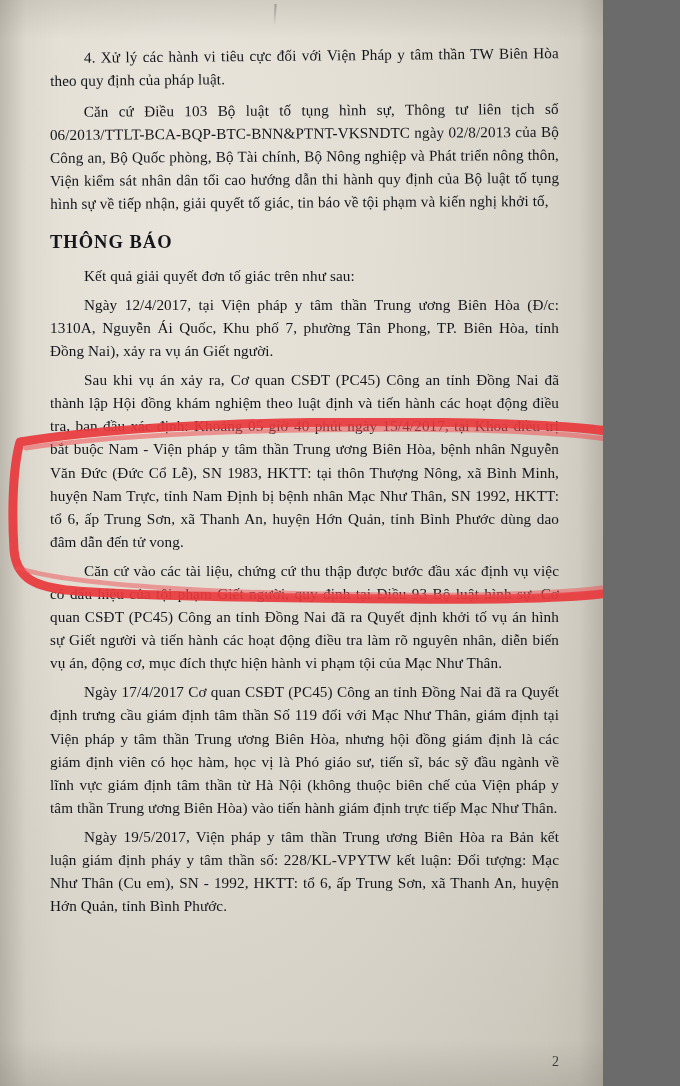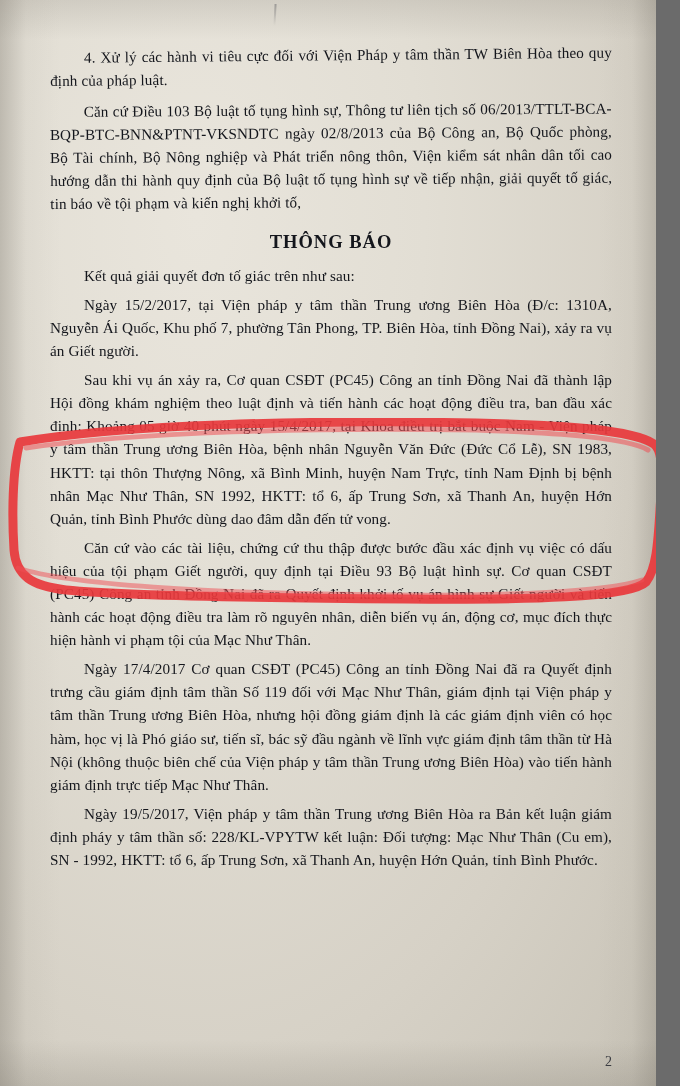--- a/index.html
+++ b/index.html
@@ -2,21 +2,21 @@
 <html><head>
 <meta charset="utf-8">
 <style>
   html, body {
     margin: 0;
     padding: 0;
     background: #6b6b6b;
   }
   #page {
     position: relative;
-    width: 656px;
+    width: 603px;
     height: 1086px;
     overflow: hidden;
     background: #d8d4cb;
     font-family: "Liberation Serif", serif;
   }
   
   #paper {
     position: absolute;
     inset: 0;
     background:
@@ -44,21 +44,20 @@
     letter-spacing: 0.1px;
   }
   p {
     margin: 0 0 2px 0;
     text-align: justify;
     text-justify: inter-word;
   }
   .indent { text-indent: 34px; }
   .indent-sm { text-indent: 22px; }
   .center {
-    text-align: center;
     font-weight: bold;
     font-size: 18.5px;
     letter-spacing: 1px;
     margin: 12px 0 8px 0;
   }
   .tilt-1 { display:block; transform: rotate(-0.55deg); transform-origin: left center; }
   .tilt-2 { display:block; transform: rotate(-0.35deg); transform-origin: left center; }
   .blk { margin-bottom: 6px; }
   .blk-lead { margin-bottom: 8px; }
 
@@ -103,21 +102,21 @@
 
     <p class="indent blk-lead tilt-1">4. Xử lý các hành vi tiêu cực đối với Viện Pháp y tâm thần TW Biên Hòa theo quy định của pháp luật.</p>
 
     <p class="indent blk tilt-2">Căn cứ Điều 103 Bộ luật tố tụng hình sự, Thông tư liên tịch số 06/2013/TTLT-BCA-BQP-BTC-BNN&amp;PTNT-VKSNDTC ngày 02/8/2013 của Bộ Công an, Bộ Quốc phòng, Bộ Tài chính, Bộ Nông nghiệp và Phát triển nông thôn, Viện kiểm sát nhân dân tối cao hướng dẫn thi hành quy định của Bộ luật tố tụng hình sự về tiếp nhận, giải quyết tố giác, tin báo về tội phạm và kiến nghị khởi tố,</p>
 
     <div class="center">THÔNG BÁO</div>
 
     <p class="indent blk">Kết quả giải quyết đơn tố giác trên như sau:</p>
 
 
-    <p class="indent blk">Ngày 15/2/2017, tại Viện pháp y tâm thần Trung ương Biên Hòa (Đ/c: 1310A, Nguyễn Ái Quốc, Khu phố 7, phường Tân Phong, TP. Biên Hòa, tỉnh Đồng Nai), xảy ra vụ án Giết người.</p>
+    <p class="indent blk">Ngày 12/4/2017, tại Viện pháp y tâm thần Trung ương Biên Hòa (Đ/c: 1310A, Nguyễn Ái Quốc, Khu phố 7, phường Tân Phong, TP. Biên Hòa, tỉnh Đồng Nai), xảy ra vụ án Giết người.</p>
 
     <p class="indent blk">Sau khi vụ án xảy ra, Cơ quan CSĐT (PC45) Công an tỉnh Đồng Nai đã thành lập Hội đồng khám nghiệm theo luật định và tiến hành các hoạt động điều tra, ban đầu xác định: Khoảng 05 giờ 40 phút ngày 15/4/2017, tại Khoa điều trị bắt buộc Nam - Viện pháp y tâm thần Trung ương Biên Hòa, bệnh nhân Nguyễn Văn Đức (Đức Cổ Lễ), SN 1983, HKTT: tại thôn Thượng Nông, xã Bình Minh, huyện Nam Trực, tỉnh Nam Định bị bệnh nhân Mạc Như Thân, SN 1992, HKTT: tổ 6, ấp Trung Sơn, xã Thanh An, huyện Hớn Quản, tỉnh Bình Phước dùng dao đâm dẫn đến tử vong.</p>
 
     <p class="indent blk">Căn cứ vào các tài liệu, chứng cứ thu thập được bước đầu xác định vụ việc có dấu hiệu của tội phạm Giết người, quy định tại Điều 93 Bộ luật hình sự. Cơ quan CSĐT (PC45) Công an tỉnh Đồng Nai đã ra Quyết định khởi tố vụ án hình sự Giết người và tiến hành các hoạt động điều tra làm rõ nguyên nhân, diễn biến vụ án, động cơ, mục đích thực hiện hành vi phạm tội của Mạc Như Thân.</p>
 
     <p class="indent blk">Ngày 17/4/2017 Cơ quan CSĐT (PC45) Công an tỉnh Đồng Nai đã ra Quyết định trưng cầu giám định tâm thần Số 119 đối với Mạc Như Thân, giám định tại Viện pháp y tâm thần Trung ương Biên Hòa, nhưng hội đồng giám định là các giám định viên có học hàm, học vị là Phó giáo sư, tiến sĩ, bác sỹ đầu ngành về lĩnh vực giám định tâm thần từ Hà Nội (không thuộc biên chế của Viện pháp y tâm thần Trung ương Biên Hòa) vào tiến hành giám định trực tiếp Mạc Như Thân.</p>
 
     <p class="indent blk">Ngày 19/5/2017, Viện pháp y tâm thần Trung ương Biên Hòa ra Bản kết luận giám định pháy y tâm thần số: 228/KL-VPYTW kết luận: Đối tượng: Mạc Như Thân (Cu em), SN - 1992, HKTT: tổ 6, ấp Trung Sơn, xã Thanh An, huyện Hớn Quản, tỉnh Bình Phước.</p>
 
 

